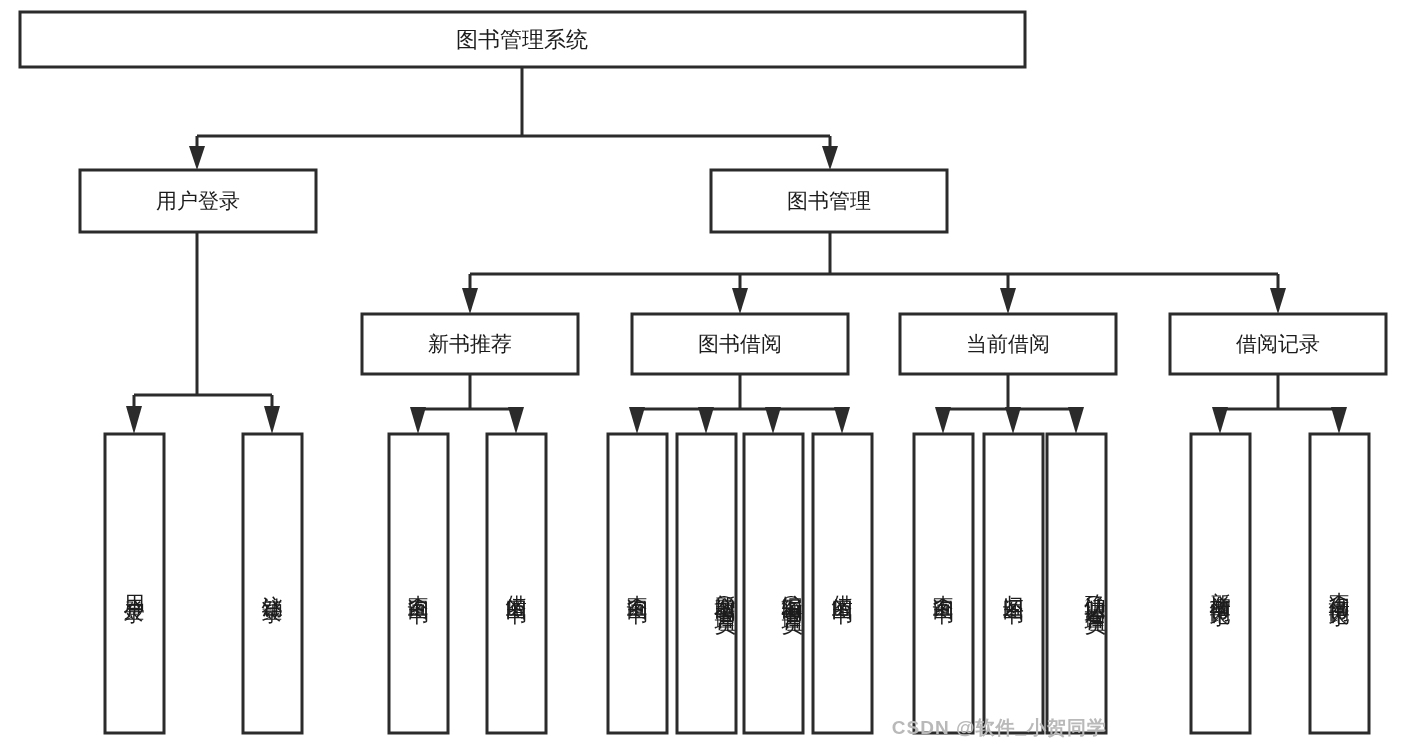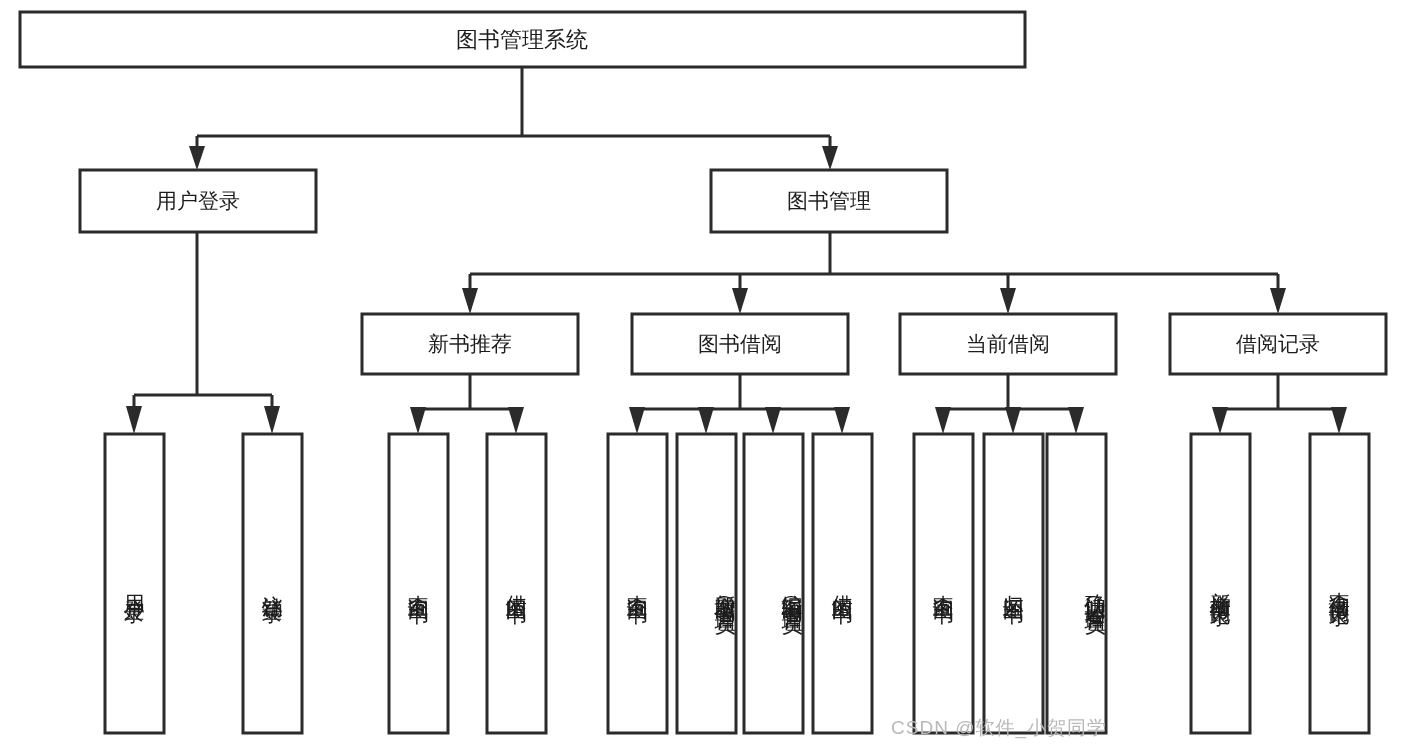--- a/index.html
+++ b/index.html
@@ -68,20 +68,21 @@
   }
   .watermark {
     position: absolute;
     right: 8px;
     bottom: 6px;
     font-family: "Liberation Sans", "DejaVu Sans", sans-serif;
     font-size: 19px;
     color: #b9b9b9;
     letter-spacing: 1px;
     white-space: nowrap;
+    font-weight: bold;
   }
 </style>
 </head>
 <body>
 
 <div id="diagram-root">
 
   <svg class="flow" viewBox="0 0 1405 747">
 
     <g>

